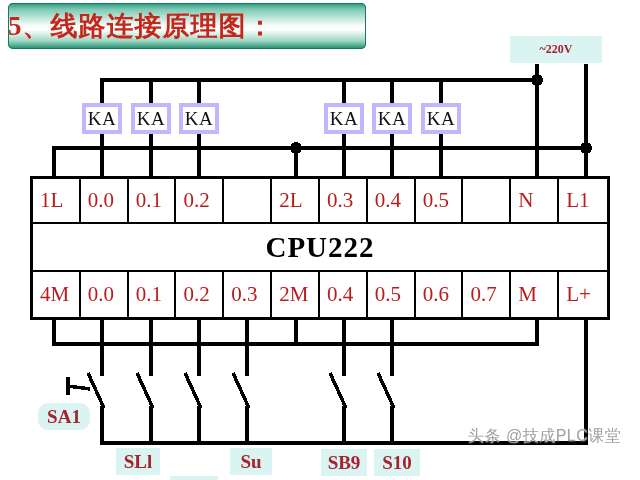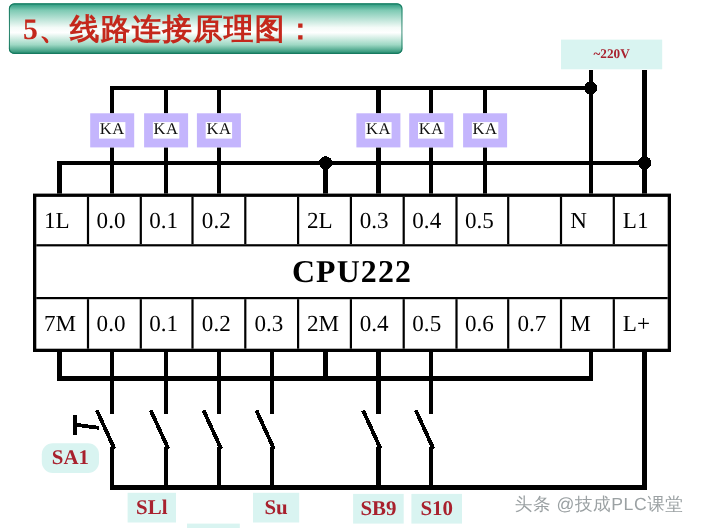--- a/index.html
+++ b/index.html
@@ -8,60 +8,60 @@
     font-family:"Liberation Serif","DejaVu Serif",serif;
   }
   .title-bar{
     position:absolute;left:8px;top:3px;width:358px;height:46px;
     border-radius:5px;
     background:linear-gradient(180deg,#23957a 0%,#7fcab4 14%,#f4fbf8 48%,#ffffff 58%,#9ed8c4 82%,#1f8a6c 100%);
     box-shadow:inset 0 0 0 1px #177a60;
     display:flex;align-items:center;
   }
   .title-bar .title-text{
-    color:#c4281c;font-size:27px;font-weight:bold;padding-left:13px;
+    color:#c4281c;font-size:27px;font-weight:bold;
     letter-spacing:1px;white-space:nowrap;
   }
   svg.wiring{position:absolute;left:0;top:0;}
   .wire{stroke:#000;stroke-width:4;fill:none;}
   .wire-thin{stroke:#000;stroke-width:3.5;fill:none;}
   .dot{fill:#000;stroke:none;}
   .ka-box{
     position:absolute;top:103px;width:40px;height:31px;background:#fff;
-    border:8px solid #c4b5fd;box-sizing:border-box;
+    border:4px solid #c4b5fd;box-sizing:border-box;
     display:flex;align-items:center;justify-content:center;
-    font-size:15px;color:#111;letter-spacing:0.5px;
+    font-size:19px;color:#111;letter-spacing:0.5px;
   }
   .plc-table{
     position:absolute;left:30px;top:176px;width:580px;height:144px;
     border:3px solid #000;box-sizing:border-box;background:#fff;
   }
   .term-row{
     display:grid;grid-template-columns:repeat(12,1fr);
     height:45px;box-sizing:border-box;
   }
   .term-row.top{border-bottom:2px solid #000;}
   .cpu-row{
     height:48px;border-bottom:2px solid #000;box-sizing:border-box;
     display:flex;align-items:center;justify-content:center;
     font-size:29px;font-weight:bold;color:#000;letter-spacing:1px;
   }
   .cell{
     border-right:2px solid #000;box-sizing:border-box;
-    font-size:21px;color:#000000;display:flex;align-items:center;
+    font-size:21px;color:#b91c1c;display:flex;align-items:center;
     padding-left:7px;overflow:hidden;
   }
   .cell:last-child{border-right:none;}
   .tag{
     position:absolute;background:#d9f4f1;color:#a8212e;font-weight:bold;
     font-size:19px;display:flex;align-items:center;justify-content:center;
     white-space:nowrap;
   }
   .watermark{
-    position:absolute;left:468px;top:449px;width:170px;
+    position:absolute;left:468px;top:426px;width:170px;
     color:#9ba1a3;font-size:16px;letter-spacing:0.5px;white-space:nowrap;
     text-shadow:0 0 2px #ffffff;
     font-family:"Liberation Sans","DejaVu Sans",sans-serif;
   }
 </style>
 </head>
 <body>
 
 <div class="slide">
 
@@ -168,21 +168,21 @@
       <div class="cell">2L</div>
       <div class="cell">0.3</div>
       <div class="cell">0.4</div>
       <div class="cell">0.5</div>
       <div class="cell"></div>
       <div class="cell">N</div>
       <div class="cell">L1</div>
     </div>
     <div class="cpu-row">CPU222</div>
     <div class="term-row">
-      <div class="cell">7M</div>
+      <div class="cell">4M</div>
       <div class="cell">0.0</div>
       <div class="cell">0.1</div>
       <div class="cell">0.2</div>
       <div class="cell">0.3</div>
       <div class="cell">2M</div>
       <div class="cell">0.4</div>
       <div class="cell">0.5</div>
       <div class="cell">0.6</div>
       <div class="cell">0.7</div>
       <div class="cell">M</div>

